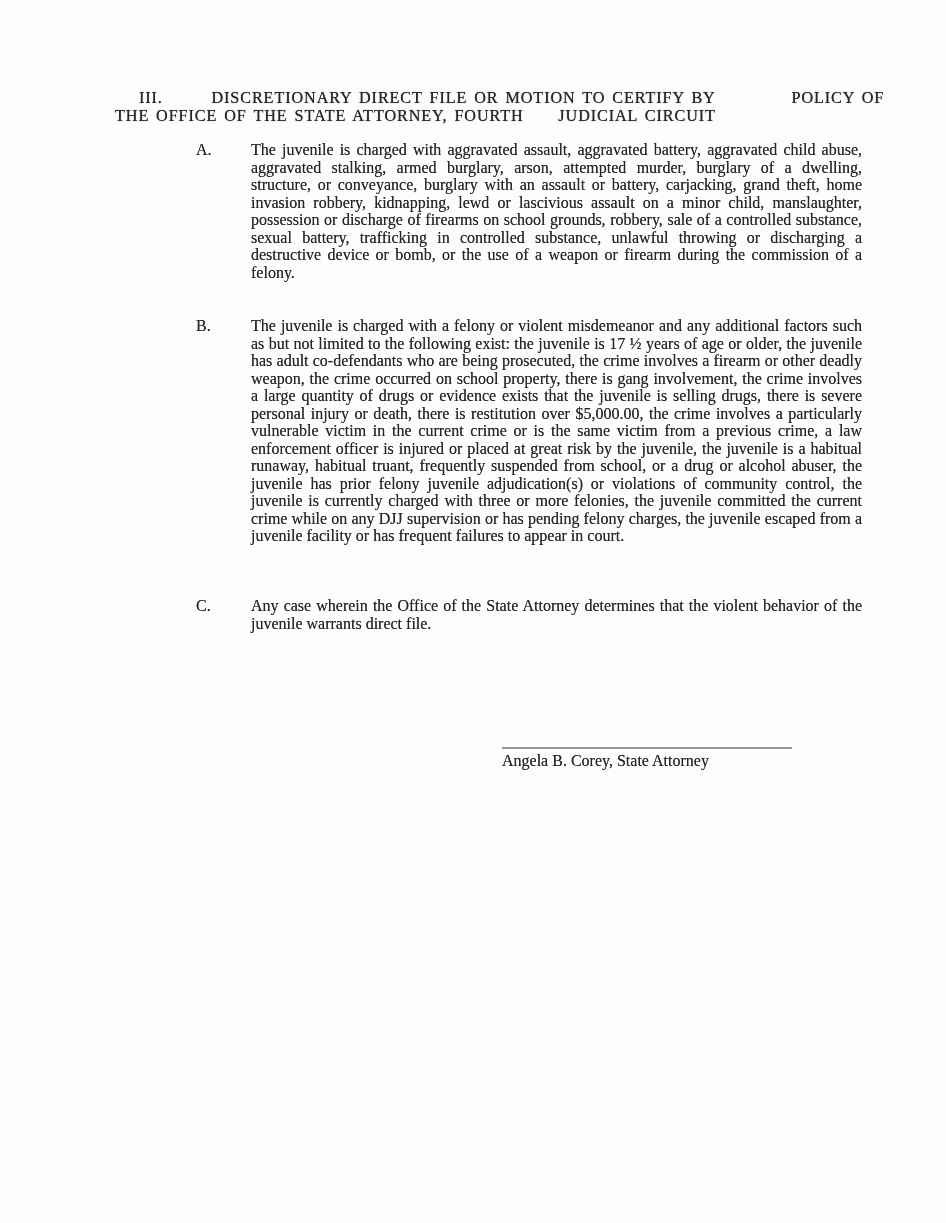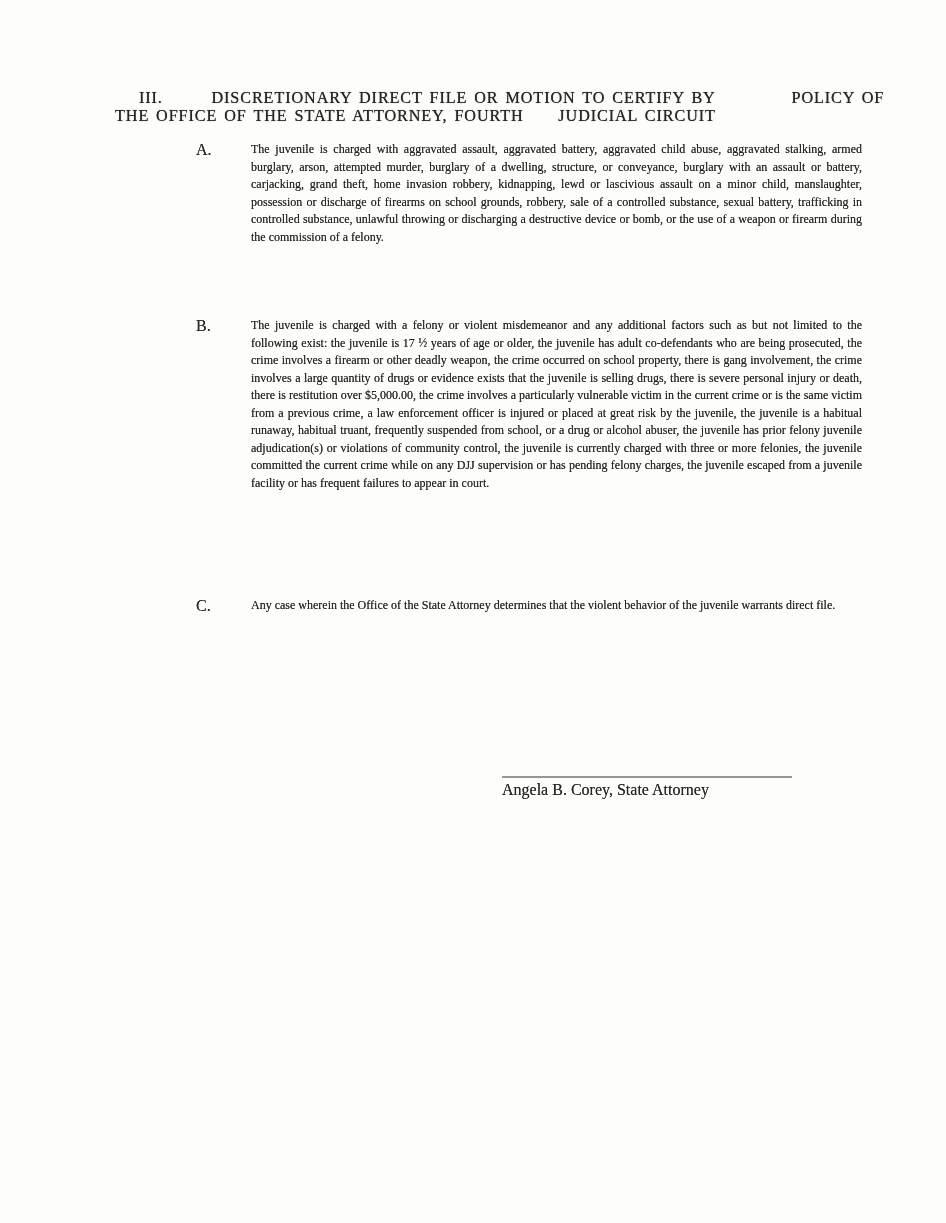--- a/index.html
+++ b/index.html
@@ -46,32 +46,32 @@
   .para-label {
     flex: 0 0 55px;
     width: 55px;
     font-size: 16px;
     line-height: 17.5px;
     text-shadow: 0 0 0.6px rgba(43, 40, 37, 0.7);
   }
   .para-text {
     flex: 1 1 auto;
     width: 611px;
-    font-size: 12px;
+    font-size: 16px;
     line-height: 17.5px;
     text-align: justify;
     text-shadow: 0 0 0.6px rgba(43, 40, 37, 0.7);
   }
   #para-a { top: 141px; }
   #para-b { top: 317px; }
   #para-c { top: 597px; }
   .signature {
     position: absolute;
     left: 502px;
-    top: 776px;
+    top: 747px;
     width: 290px;
     font-size: 16px;
     line-height: 17.6px;
     text-shadow: 0 0 0.6px rgba(43, 40, 37, 0.7);
   }
   .sig-line {
     height: 0;
     border-top: 2px solid #989694;
     margin-bottom: 3px;
   }

